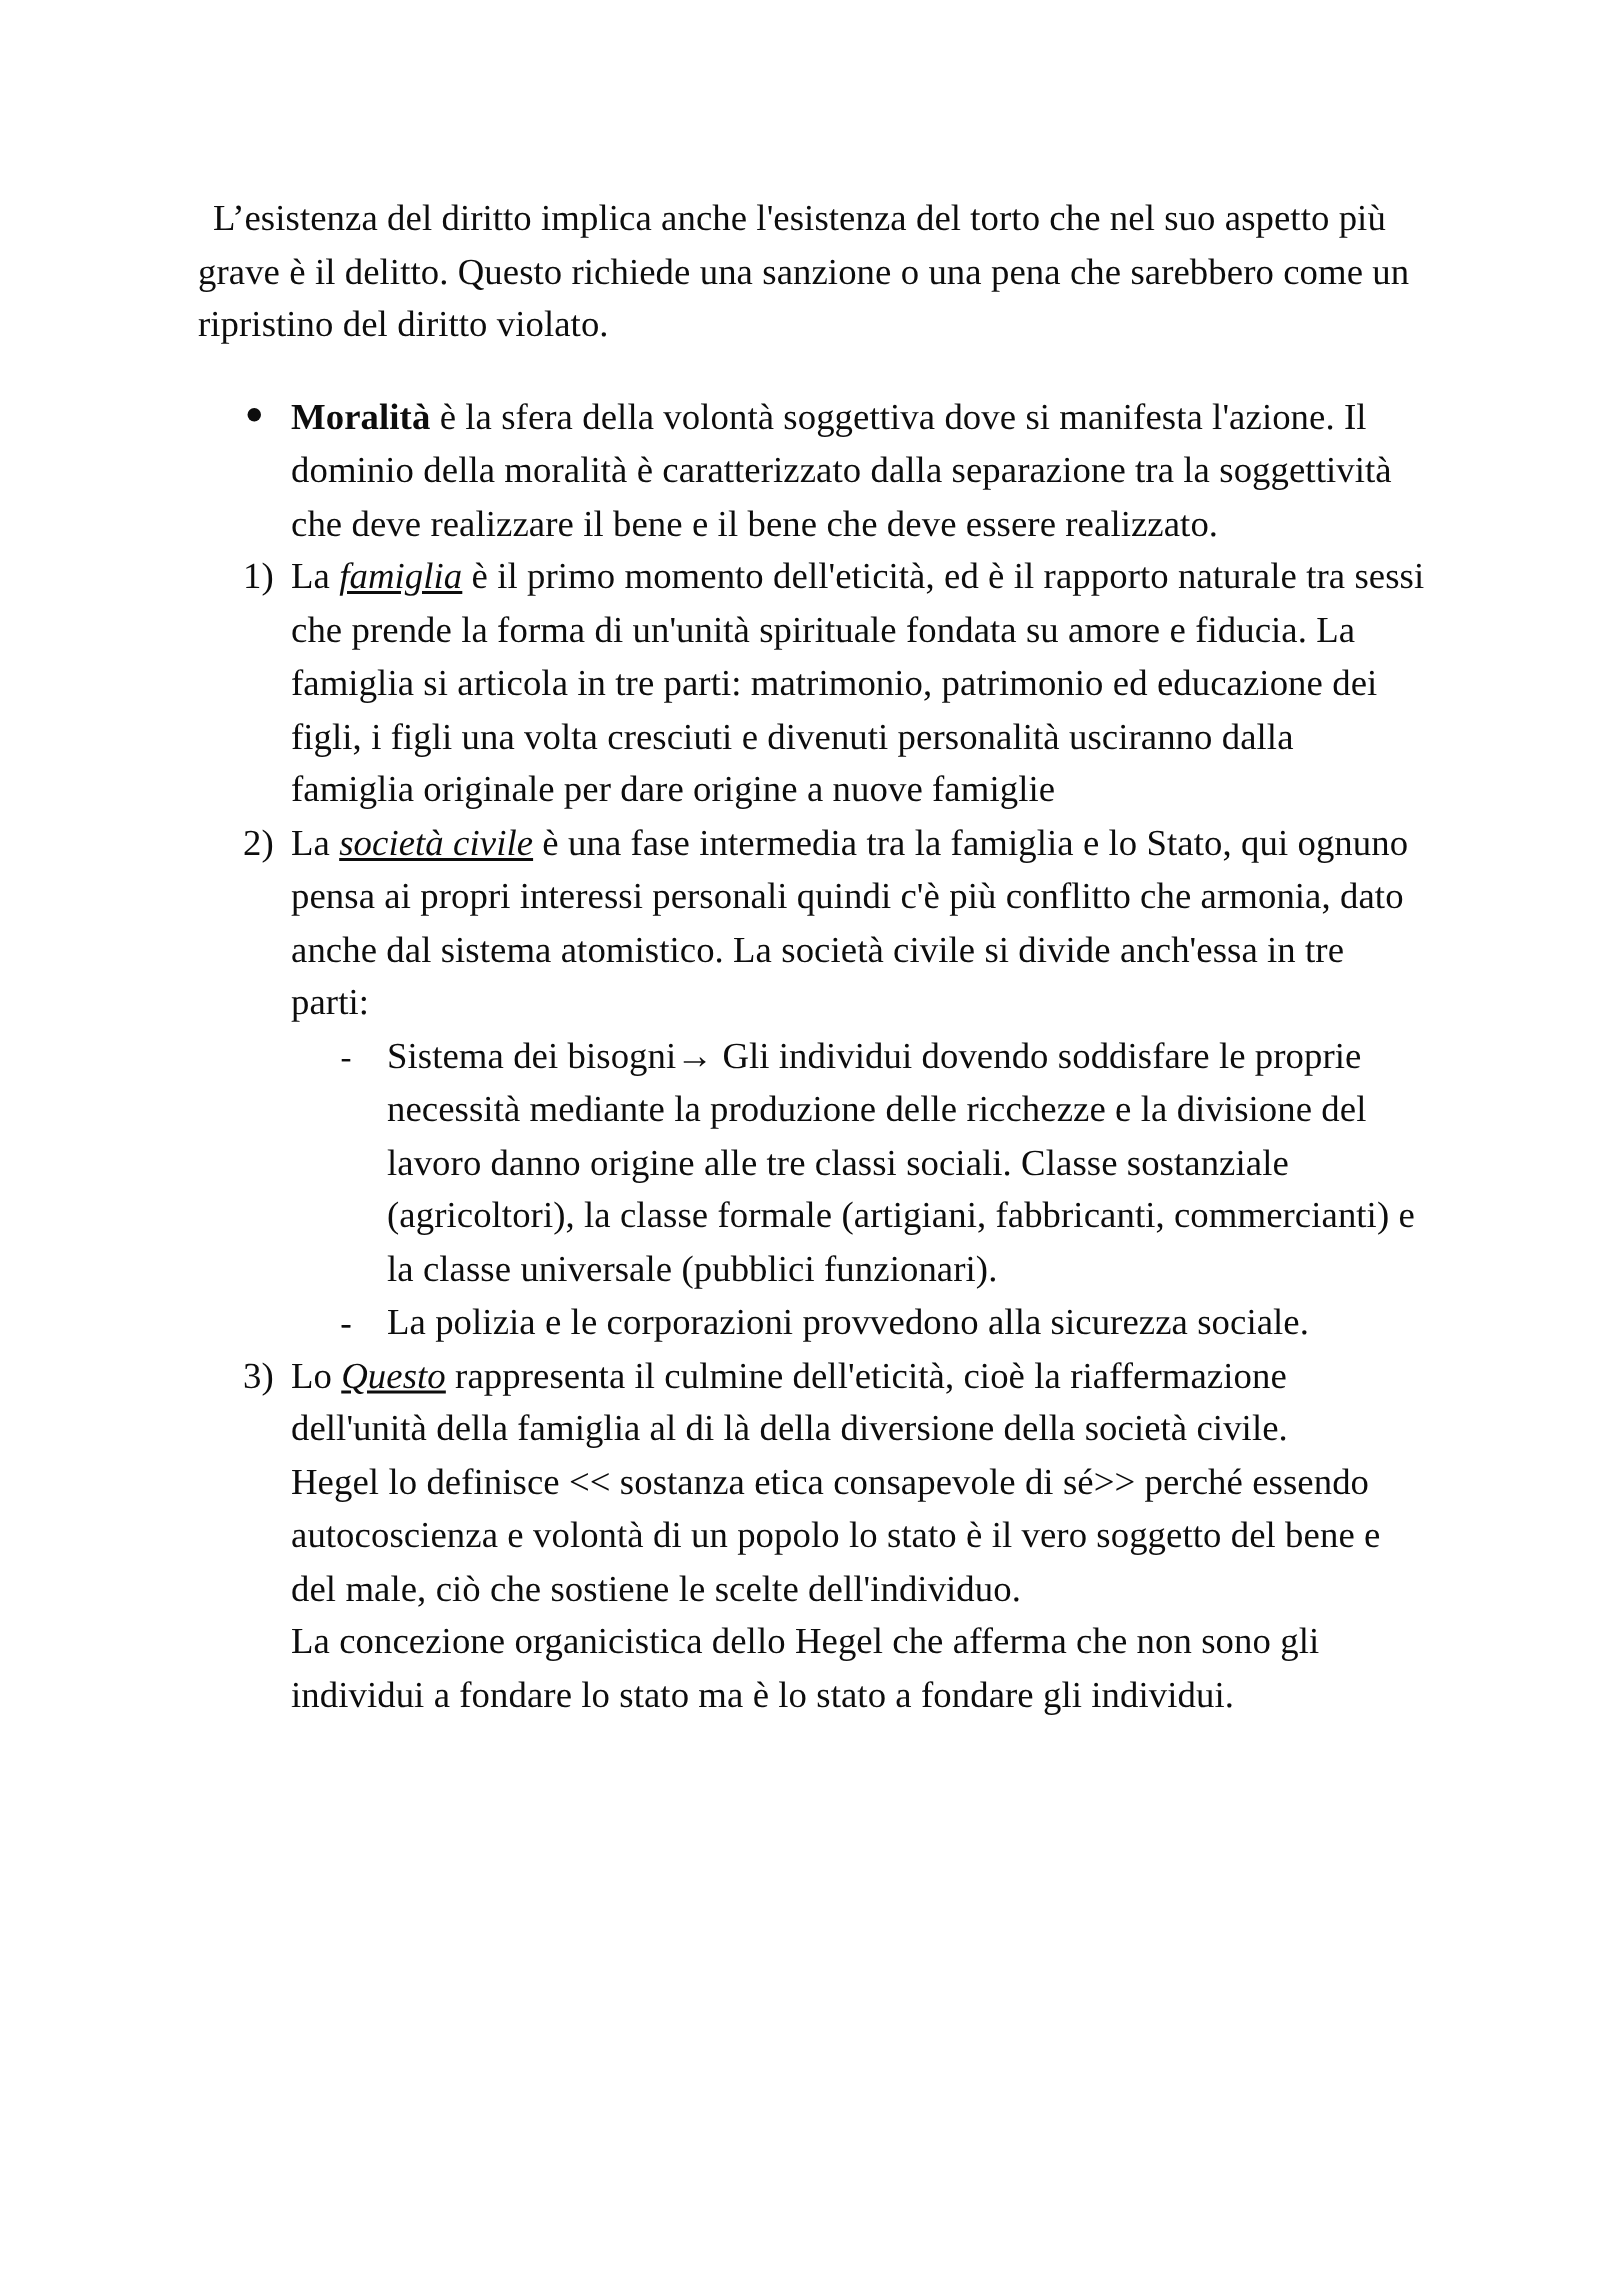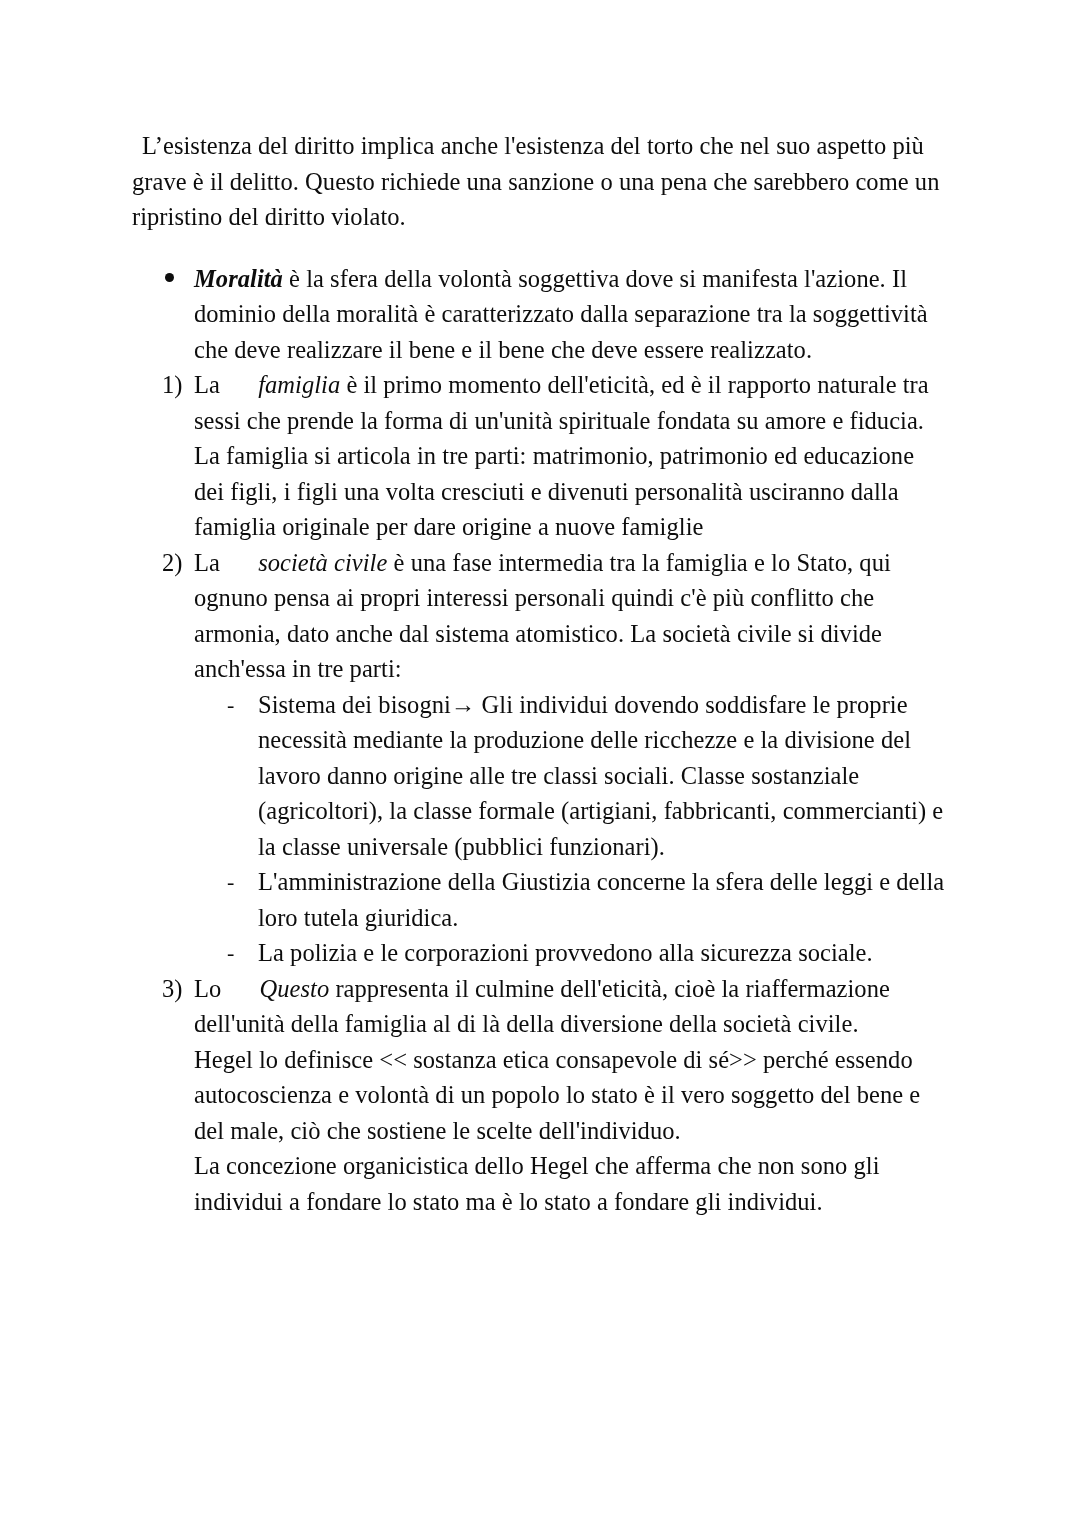--- a/index.html
+++ b/index.html
@@ -101,26 +101,26 @@
     line-height: 35.5px;
     text-align: left;
   }
 
   
   .sub-para {
     padding-left: 62px;
     margin-top: 0;
   }
 
-  b, .b { font-weight: bold; font-style: italic; }
+  b, .b { font-weight: bold; }
   i, .i { font-style: italic; }
   .iu {
     font-style: italic;
+    text-decoration: underline;
     text-underline-offset: 2px;
-    margin-left: 32px;
   }
 </style>
 </head>
 <body>
 
 <div class="page">
   <div class="content">
 
     <p class="para intro">L’esistenza del diritto implica anche l'esistenza del torto che nel suo aspetto più grave è il delitto. Questo richiede una sanzione o una pena che sarebbero come un ripristino del diritto violato.</p>
 
@@ -140,21 +140,20 @@
       <p class="para"><span>La </span><span class="iu">società civile</span><span> è una fase intermedia tra la famiglia e lo Stato, qui ognuno pensa ai propri interessi personali quindi c'è più conflitto che armonia, dato anche dal sistema atomistico. La società civile si divide anch'essa in tre parti:</span></p>
     </div>
 
     <div class="dash-list">
       <div class="dash-item">
         <span class="marker">-</span>
         <p class="para">Sistema dei bisogni→ Gli individui dovendo soddisfare le proprie necessità mediante la produzione delle ricchezze e la divisione del lavoro danno origine alle tre classi sociali. Classe sostanziale (agricoltori), la classe formale (artigiani, fabbricanti, commercianti) e la classe universale (pubblici funzionari).</p>
       </div>
       <div class="dash-item">
         <span class="marker">-</span>
-        <p class="para">L'amministrazione della Giustizia concerne la sfera delle leggi e della loro tutela giuridica.</p>
       </div>
       <div class="dash-item">
         <span class="marker">-</span>
         <p class="para">La polizia e le corporazioni provvedono alla sicurezza sociale.</p>
       </div>
     </div>
 
     <div class="num-item">
       <span class="marker">3)</span>
       <p class="para"><span>Lo </span><span class="iu">Questo</span><span> rappresenta il culmine dell'eticità, cioè la riaffermazione dell'unità della famiglia al di là della diversione della società civile.</span></p>

